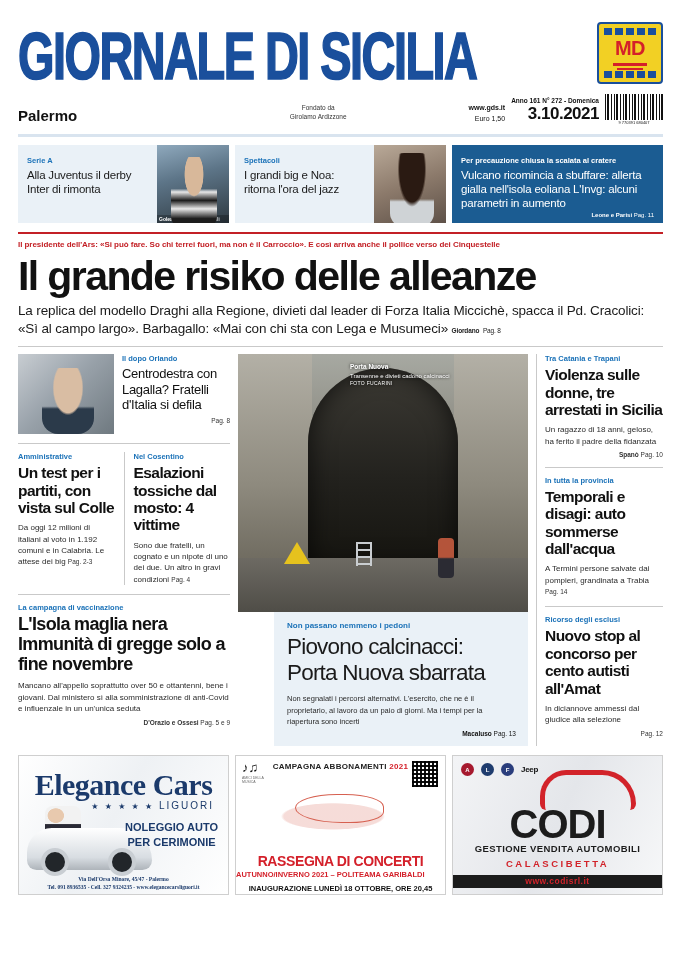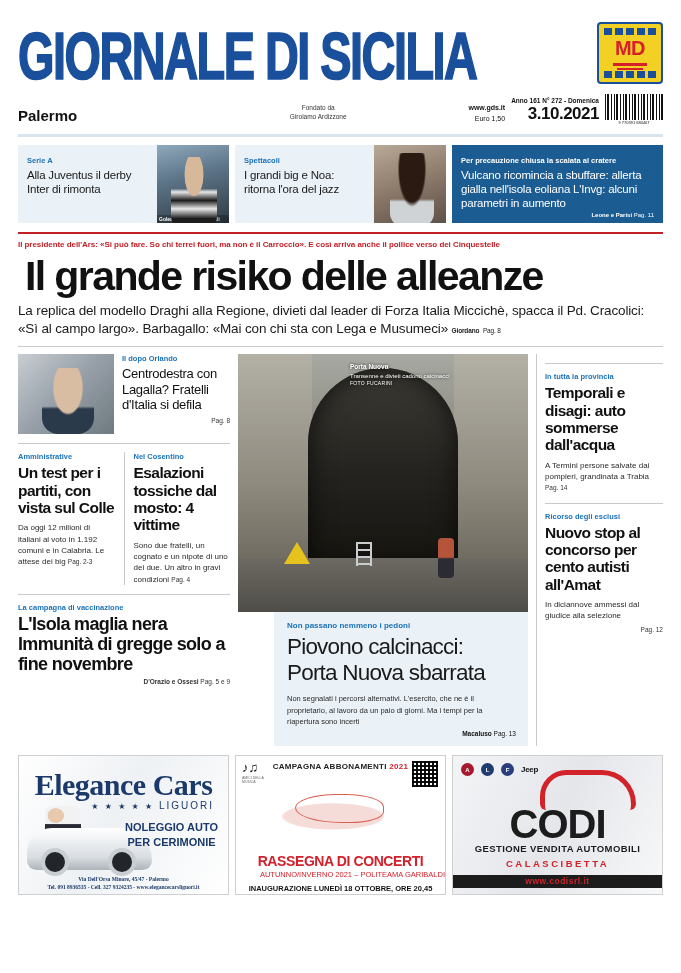--- a/index.html
+++ b/index.html
@@ -94,21 +94,21 @@
                 radial-gradient(ellipse at 50% 42%, #c89b7c 0 26%, rgba(200,155,124,0) 30%),
                 linear-gradient(180deg, rgba(0,0,0,0) 62%, #cfd3d6 66%);
     border-radius: 14px;
   }
 
   
   .rule-red { height: 2px; background: #c32026; margin: 9px 0 6px; }
   .overline { font-size: 8px; font-weight: bold; color: #c32026; letter-spacing: -0.05px; }
   .mainhead {
     font-size: 41px; font-weight: bold; letter-spacing: -1.6px;
-    line-height: 1.08; margin: 5px 7px 4px; color: #111;
+    line-height: 1.08; margin: 5px 0 4px; color: #111;
   }
   .standfirst { font-size: 13.5px; line-height: 1.33; color: #1a1a1a; letter-spacing: -0.15px; }
   .standfirst .byl { font-size: 6.5px; font-weight: bold; }
   .standfirst .pg { font-size: 6.5px; }
   .rule-thin { height: 1px; background: #c9c9c9; margin: 8px 0 7px; }
 
   
   .body-grid { display: flex; gap: 8px; }
   .col-left { flex: 0 0 212px; }
   .col-mid { flex: 1; }
@@ -242,21 +242,21 @@
   .ad2 .art {
     position: absolute; left: 10px; right: 10px; top: 34px; height: 44px;
     background:
       radial-gradient(ellipse at 46% 60%, rgba(214,96,80,.22) 0 34%, rgba(0,0,0,0) 36%);
   }
   .ad2 .art:after {
     content:""; position:absolute; left:26%; top:8%; width:46%; height:62%;
     border:1.4px solid #d66050; border-radius: 52% 48% 42% 58%;
   }
   .ad2 .rass { text-align: center; font-size: 14px; font-weight: bold; color: #d4202a; margin-top: 82px; letter-spacing: -.4px; }
-  .ad2 .aut  { text-align: right; font-size: 7.5px; font-weight: normal; color: #d4202a; margin-top: 1px; }
+  .ad2 .aut  { text-align: left; font-size: 7.5px; font-weight: bold; color: #d4202a; margin-top: 1px; }
   .ad2 .inau { text-align: center; font-size: 7.5px; font-weight: bold; color: #111; margin-top: 5px; }
 
   .ad3 { background: linear-gradient(115deg,#f3f4f6 0%,#e4e6ea 50%,#f7f8f9 100%); }
   .ad3 .brands { position: absolute; left: 8px; top: 7px; display: flex; gap: 7px; align-items: center; }
   .ad3 .bz { width: 13px; height: 13px; border-radius: 50%; display:flex; align-items:center; justify-content:center; font-size:6px; color:#fff; font-weight:bold;}
   .ad3 .bz.a { background: #a6192e; } .ad3 .bz.b { background: #1f3c6e; } .ad3 .bz.c { background: #2a3d7c; }
   .ad3 .jeep { font-size: 8px; font-weight: bold; color: #111; letter-spacing: -.3px; }
   .ad3 .carout {
     position: absolute; right: 26px; top: 14px; width: 96px; height: 40px;
     border: 5px solid #d2232a; border-radius: 34px 44px 8px 8px; border-bottom: none;
@@ -409,20 +409,21 @@
             <span class="pgref">Pag. 4</span>
           </div>
         </div>
       </div>
 
       <div class="rsep"></div>
 
       <div>
         <div class="kicker">La campagna di vaccinazione</div>
         <div class="hl-bold-lg">L'Isola maglia nera Immunità di gregge solo a fine novembre</div>
+        <div class="dek">Mancano all'appello soprattutto over 50 e ottantenni, bene i giovani. Dal ministero sì alla somministrazione di anti-Covid e influenzale in un un'unica seduta</div>
         <div class="pg-right">
           <b>D'Orazio e Ossesi</b>
           <span>Pag. 5 e 9</span>
         </div>
       </div>
     </div>
 
     <div class="col-mid">
       <div class="mid-photo">
         <div class="wallL"></div>
@@ -445,20 +446,29 @@
         <div class="mid-dek">Non segnalati i percorsi alternativi. L'esercito, che ne è il proprietario, al lavoro da un paio di giorni. Ma i tempi per la riapertura sono incerti</div>
         <div class="mid-pg">
           <b>Macaluso</b>
           <span>Pag. 13</span>
         </div>
       </div>
     </div>
 
     <div class="col-right vrule" style="padding-left:8px">
 
+      <div>
+        <div class="kicker">Tra Catania e Trapani</div>
+        <div class="hl-bold">Violenza sulle donne, tre arrestati in Sicilia</div>
+        <div class="dek">Un ragazzo di 18 anni, geloso, ha ferito il padre della fidanzata</div>
+        <div class="pg-right">
+          <b>Spanò</b>
+          <span>Pag. 10</span>
+        </div>
+      </div>
 
       <div class="rsep"></div>
 
       <div>
         <div class="kicker">In tutta la provincia</div>
         <div class="hl-bold">Temporali e disagi: auto sommerse dall'acqua</div>
         <div class="dek">
           <span>A Termini persone salvate dai pompieri, grandinata a Trabia</span>
           <span class="pgref">Pag. 14</span>
         </div>

